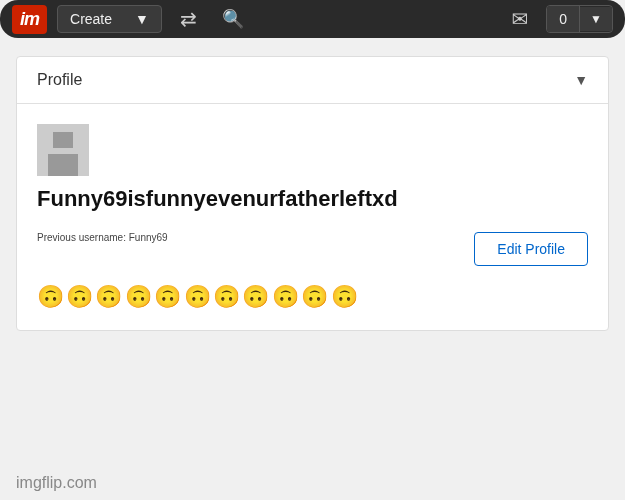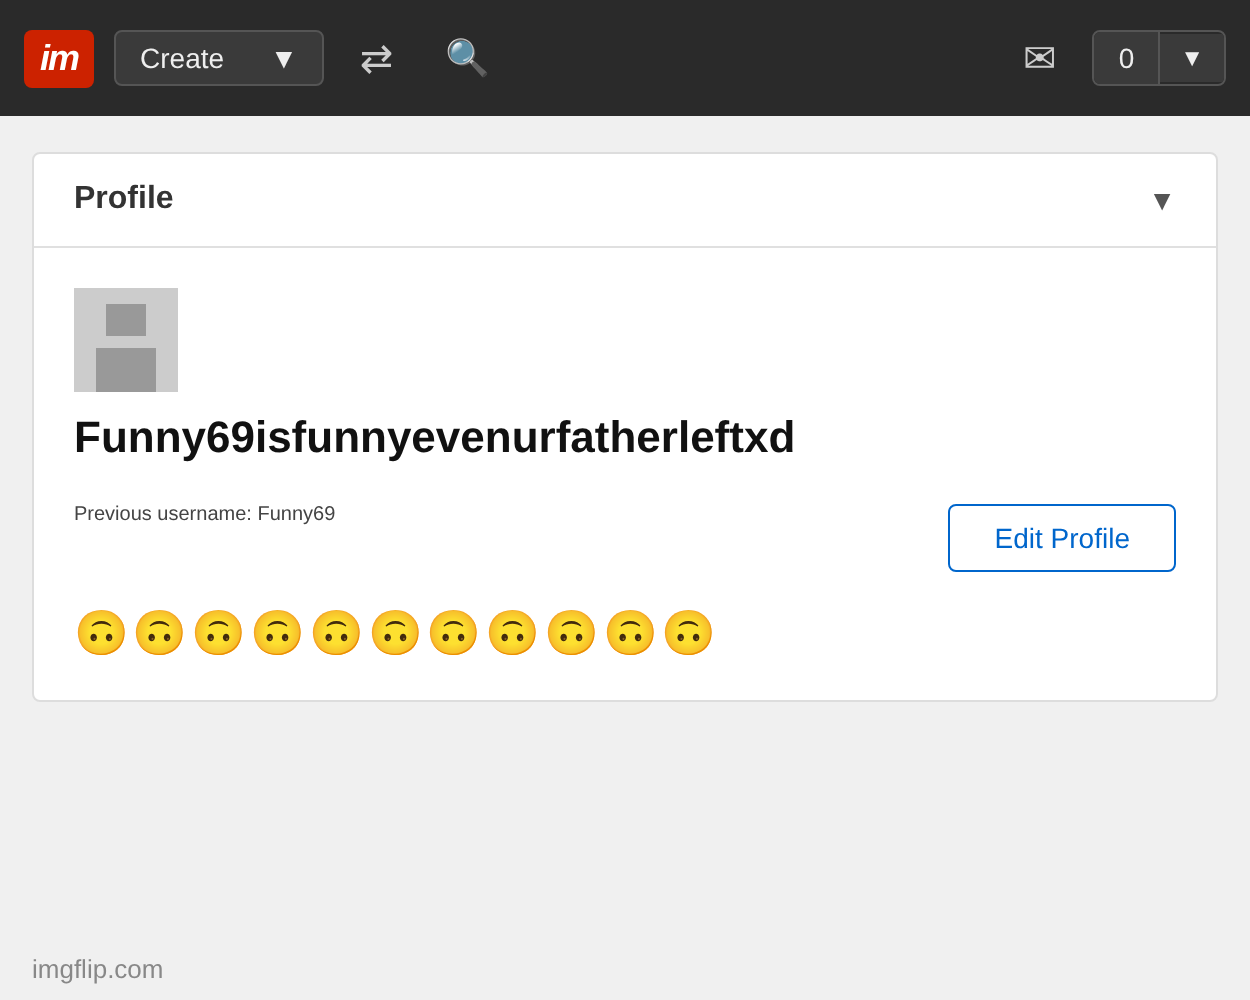--- a/index.html
+++ b/index.html
@@ -9,25 +9,26 @@
       background: #f0f0f0;
       font-family: Arial, sans-serif;
       font-size: 14px;
       color: #222;
       overflow: hidden;
     }
 
     
     .navbar {
       background: #2a2a2a;
-      height: 58px;
+      height: 38px;
       display: flex;
       align-items: center;
       padding: 0 12px;
       gap: 10px;
+      border-radius: 18px;
     }
 
     .logo-box {
       background: #cc2200;
       color: white;
       font-weight: bold;
       font-size: 18px;
       font-style: italic;
       padding: 4px 8px;
       border-radius: 4px;
@@ -113,21 +114,21 @@
     .profile-card-header {
       display: flex;
       align-items: center;
       justify-content: space-between;
       padding: 14px 20px;
       border-bottom: 1px solid #e0e0e0;
     }
 
     .profile-card-title {
       font-size: 16px;
-      font-weight: bold;
+      font-weight: normal;
       color: #333;
     }
 
     .profile-card-chevron {
       font-size: 14px;
       color: #555;
       cursor: pointer;
     }
 
     
@@ -214,21 +215,21 @@
       margin-top: 18px;
       font-size: 22px;
       letter-spacing: 2px;
     }
 
     
     .footer {
       position: absolute;
       bottom: 8px;
       left: 16px;
-      font-size: 13px;
+      font-size: 16px;
       color: #888;
     }
   </style>
 </head>
 <body>
 
 <nav class="navbar">
   <div class="logo-box">im</div>
 
   <button class="create-btn">

